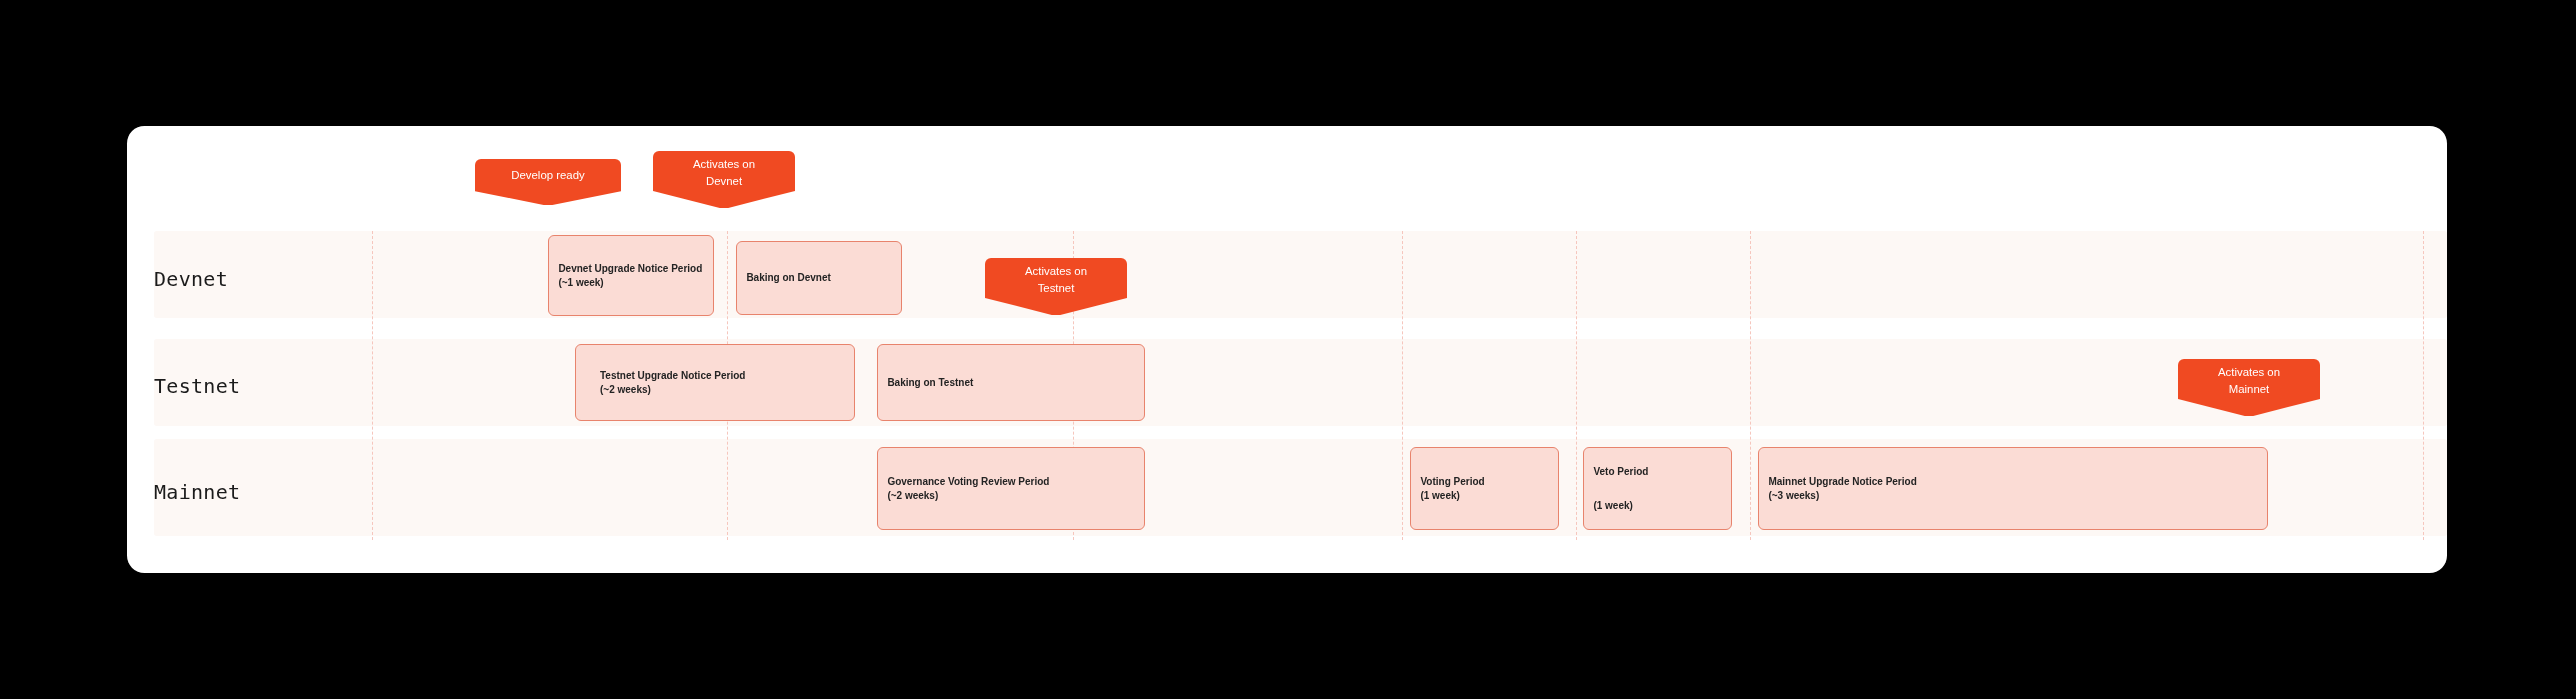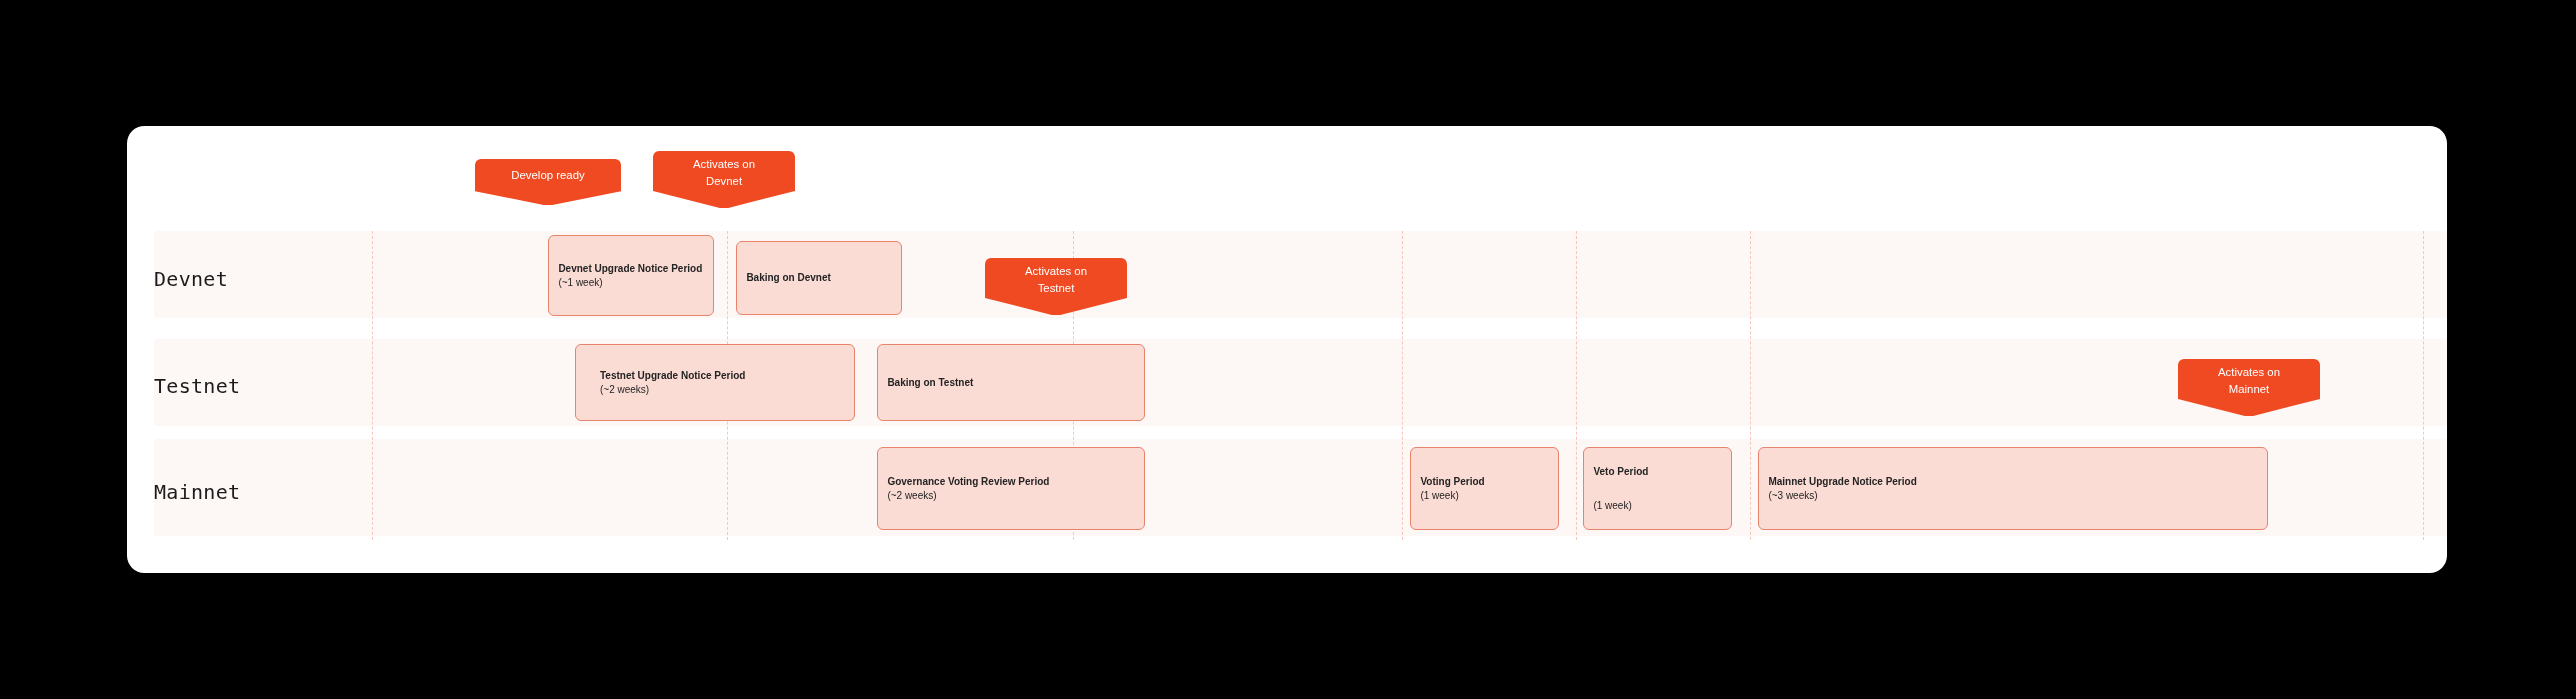--- a/index.html
+++ b/index.html
@@ -73,21 +73,21 @@
     font-family: "Liberation Sans", sans-serif;
     font-size: 10px;
     font-weight: bold;
     color: #232323;
     line-height: 1.35;
     white-space: nowrap;
   }
   .period-sub {
     font-family: "Liberation Sans", sans-serif;
     font-size: 10px;
-    font-weight: 400;
+    font-weight: 700;
     color: #232323;
     line-height: 1.35;
     white-space: nowrap;
   }
   .period-title.wrap { white-space: normal; }
 
   
   .marker {
     position: absolute;
     background: #F04A22;

